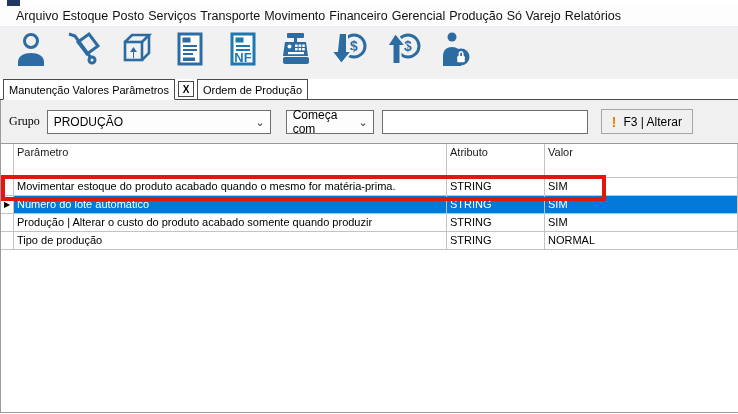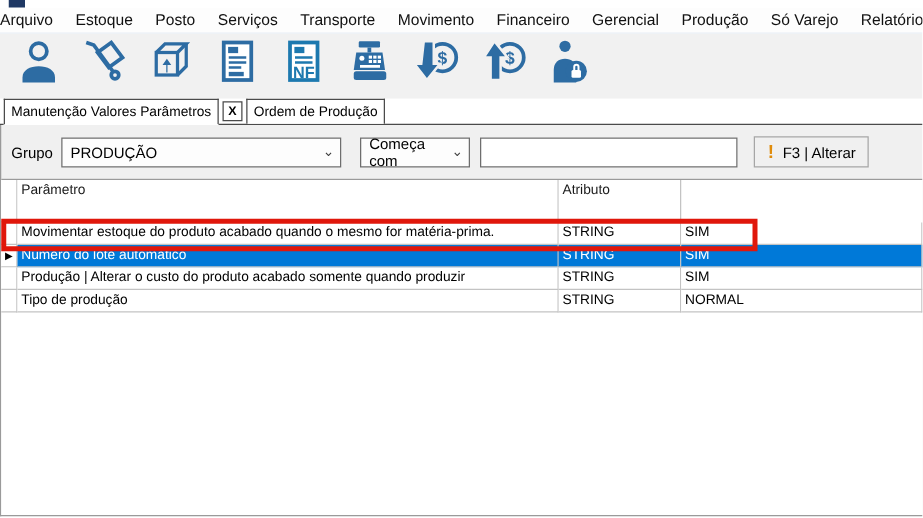--- a/index.html
+++ b/index.html
@@ -5,21 +5,21 @@
   * { box-sizing: border-box; margin: 0; padding: 0; }
   html,body { width:738px; height:414px; overflow:hidden;
     font-family:"Liberation Sans", sans-serif; background:#fff; }
 
   
   .titlebar { height:6px; background:#fff; position:relative; }
   .app-icon { position:absolute; left:7px; top:0; width:13px; height:6px; background:#1f3864; }
 
   
   .menubar { height:21px; background:#fdfdfd; display:flex; align-items:center;
-    padding-left:0; gap:18px; border-bottom:1px solid #e8eef5; }
+    padding-left:16px; gap:4px; border-bottom:1px solid #e8eef5; }
   .menubar span { font-size:12.5px; color:#111; white-space:nowrap; cursor:default; }
 
   
   .toolbar { height:52px; background:#f1f1f1; display:flex; align-items:flex-start;
     gap:9px; padding-left:9px; }
   .tbtn { width:44px; height:44px; display:flex; align-items:center; justify-content:center; }
   .tbtn svg { width:40px; height:40px; }
 
   
   .tabbar { height:21px; background:#fff; display:flex; align-items:flex-end;
@@ -30,21 +30,21 @@
   .tab.active { height:21px; margin-bottom:-1px; border-bottom:1px solid #fff; }
   .tab-close { width:16px; height:16px; margin:0 3px 2px 3px; border:1px solid #4a4a4a;
     background:#fff; display:flex; align-items:center; justify-content:center;
     font-size:10px; font-weight:bold; color:#000; cursor:pointer; }
 
   
   .content { position:relative; height:313px; background:#f0f0f0;
     border-left:1px solid #9a9a9a; border-bottom:1px solid #9a9a9a; }
 
   .filter-row { height:43px; display:flex; align-items:center; font-size:12px; color:#000; }
-  .filter-label { margin-left:8px; }
+  .filter-label { margin-left:8px;font-family:Liberation Serif, serif; }
   .combo { background:#fdfdfd; border:1px solid #6e6e6e; height:24px;
     display:flex; align-items:center; justify-content:space-between;
     padding:0 5px 0 6px; font-size:12px; cursor:default; }
   .combo .chev { font-size:11px; color:#3a3a3a; line-height:10px; }
   .combo-group { width:224px; margin-left:7px; }
   .combo-mode  { width:88px;  margin-left:15px; }
   .search-input { width:206px; height:24px; margin-left:8px; border:1px solid #6e6e6e;
     background:#fff; font-size:12px; padding:0 4px; font-family:"Liberation Sans",sans-serif; }
   .alter-btn { width:92px; height:25px; margin-left:13px; background:#f0f0f0;
     border:1px solid #a6a6a6; display:flex; align-items:center; justify-content:center;
@@ -206,20 +206,21 @@
       <span class="bang">!</span>
       <span>F3 | Alterar</span>
     </div>
   </div>
 
   <div class="table-wrap">
     <div class="thead">
       <div class="cell"></div>
       <div class="cell">Parâmetro</div>
       <div class="cell">Atributo</div>
+      <div class="cell">Valor</div>
     </div>
     <div id="tbody">
         <div class="trow">
           <div class="cell ind"></div>
           <div class="cell">Movimentar estoque do produto acabado quando o mesmo for matéria-prima.</div>
           <div class="cell">STRING</div>
           <div class="cell">SIM</div>
         </div>
         <div class="trow selected">
           <div class="cell ind">▶</div>

